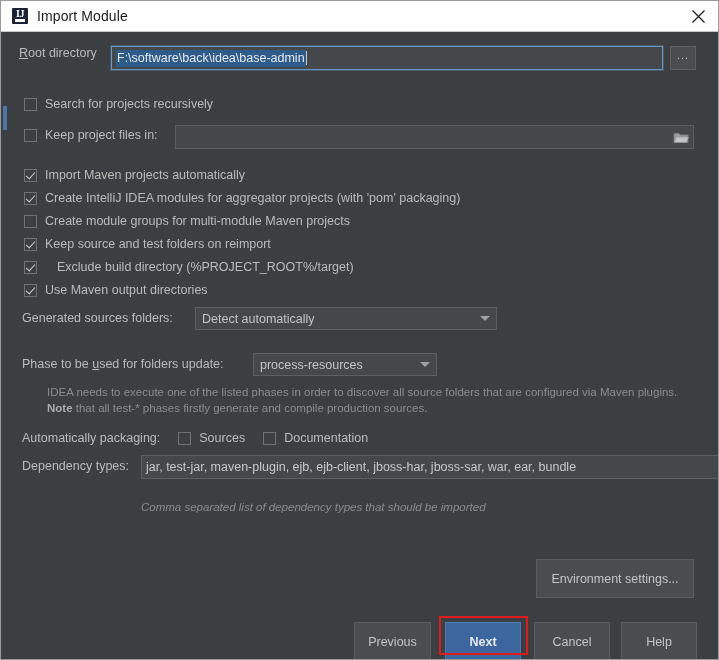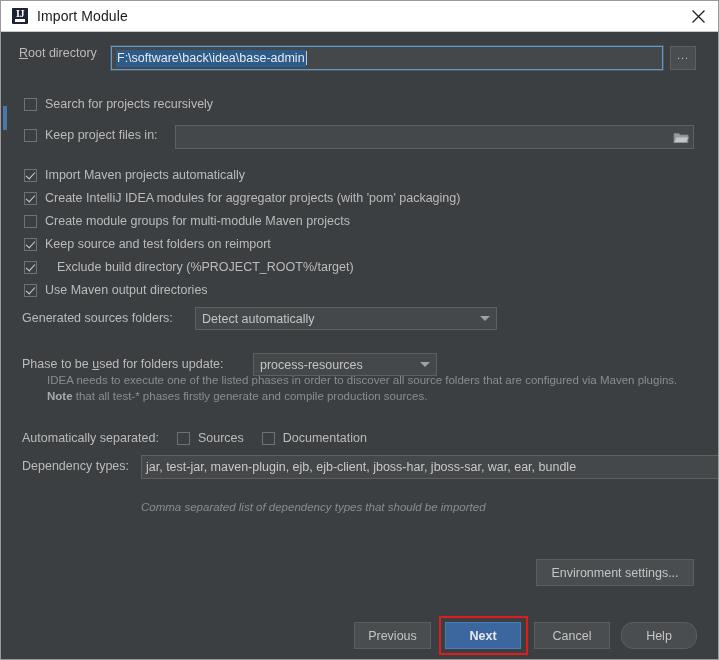--- a/index.html
+++ b/index.html
@@ -215,21 +215,21 @@
   .hint {
     position: absolute;
     font-size: 11.5px;
     color: #8a8d8f;
     line-height: 16px;
   }
   .hint b { color: #a8abad; font-weight: bold; }
 
   
   .btn {
-    height: 27px;
+    height: 39px;
     min-width: 74px;
     background: #4a4d4f;
     border: 1px solid #5b5e60;
     box-sizing: border-box;
     color: #c4c4c4;
     font-size: 12.5px;
     display: flex;
     align-items: center;
     justify-content: center;
     cursor: pointer;
@@ -343,27 +343,27 @@
     </div>
 
     <div class="row" style="left:21px; top:325px;">
       <div class="lbl">Phase to be <span class="u">u</span>sed for folders update:</div>
     </div>
     <div class="combo" style="position:absolute; left:252px; top:321px; width:184px;">
       <span>process-resources</span>
       <span class="arrow-down"></span>
     </div>
 
-    <div class="hint" style="left:46px; top:340px; width:660px;">
+    <div class="hint" style="left:46px; top:352px; width:660px;">
       <span>IDEA needs to execute one of the listed phases in order to discover all source folders that are configured via Maven plugins.</span><br>
       <b>Note</b><span> that all test-* phases firstly generate and compile production sources.</span>
     </div>
 
     <div class="row" style="left:21px; top:399px;">
-      <div class="lbl">Automatically separated:</div>
+      <div class="lbl">Automatically packaging:</div>
       <div style="width:18px;"></div>
       <div class="cb"></div>
       <div class="cb-label">Sou<span class="u">r</span>ces</div>
       <div style="width:18px;"></div>
       <div class="cb"></div>
       <div class="cb-label"><span class="u">D</span>ocumentation</div>
     </div>
 
     <div class="row" style="left:21px; top:427px;">
       <div class="lbl">Dependency types:</div>
@@ -380,18 +380,18 @@
     <div class="btn" style="position:absolute; left:353px; top:590px; width:77px;">
       <span>Previous</span>
     </div>
     <div class="btn primary" style="position:absolute; left:444px; top:590px; width:76px;">
       <span>Next</span>
     </div>
     <div class="annot-box" style="left:438px; top:584px; width:89px; height:39px;"></div>
     <div class="btn" style="position:absolute; left:533px; top:590px; width:76px;">
       <span>Cancel</span>
     </div>
-    <div class="btn" style="position:absolute; left:620px; top:590px; width:76px;border-radius:12px;">
+    <div class="btn" style="position:absolute; left:620px; top:590px; width:76px;">
       <span>Help</span>
     </div>
 
   </div>
 </div>
 
 </body></html>

